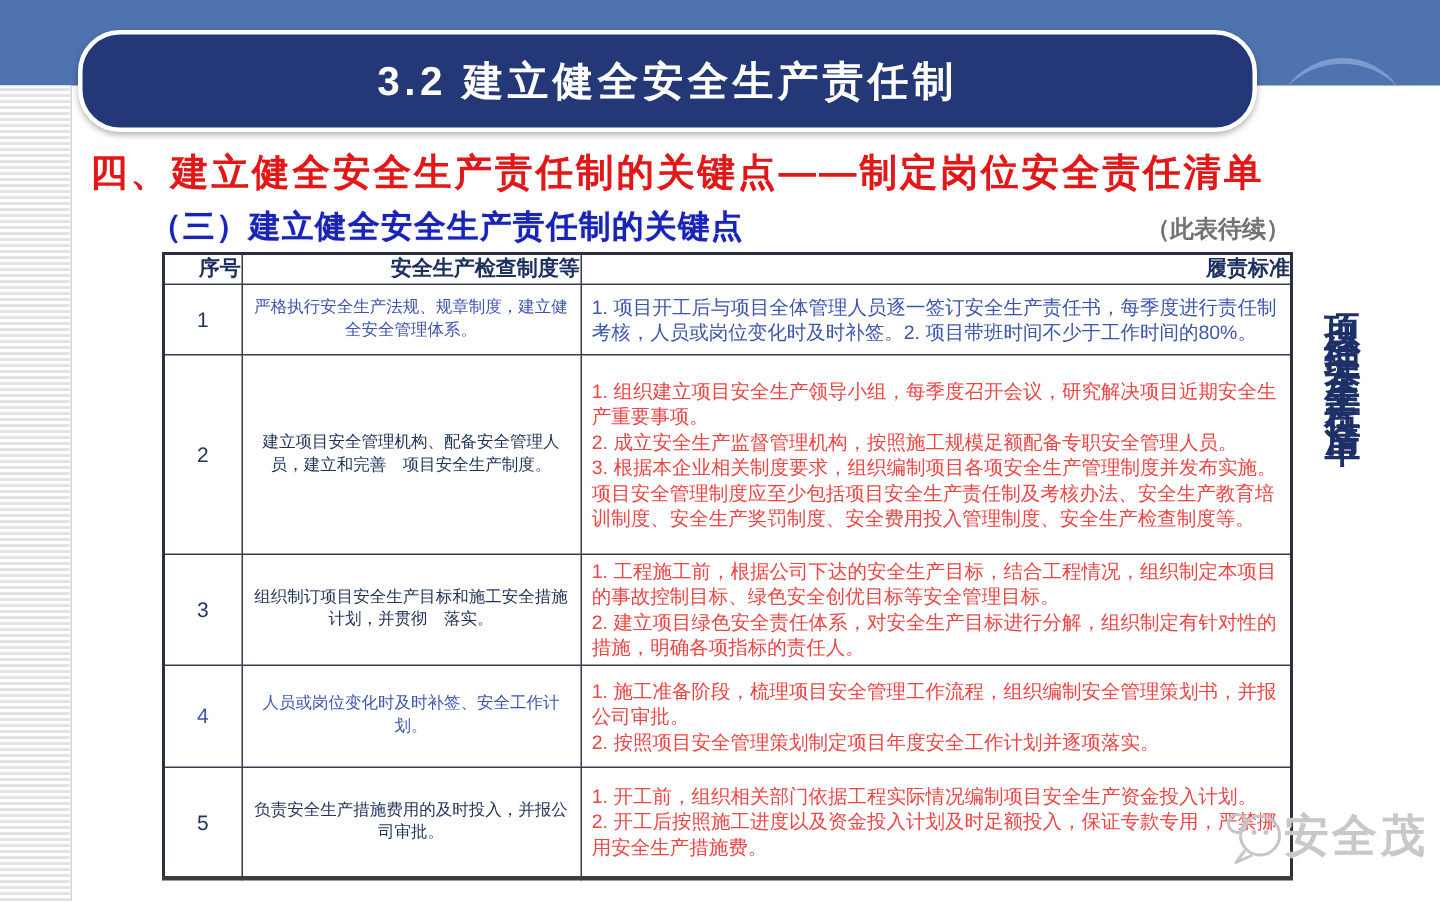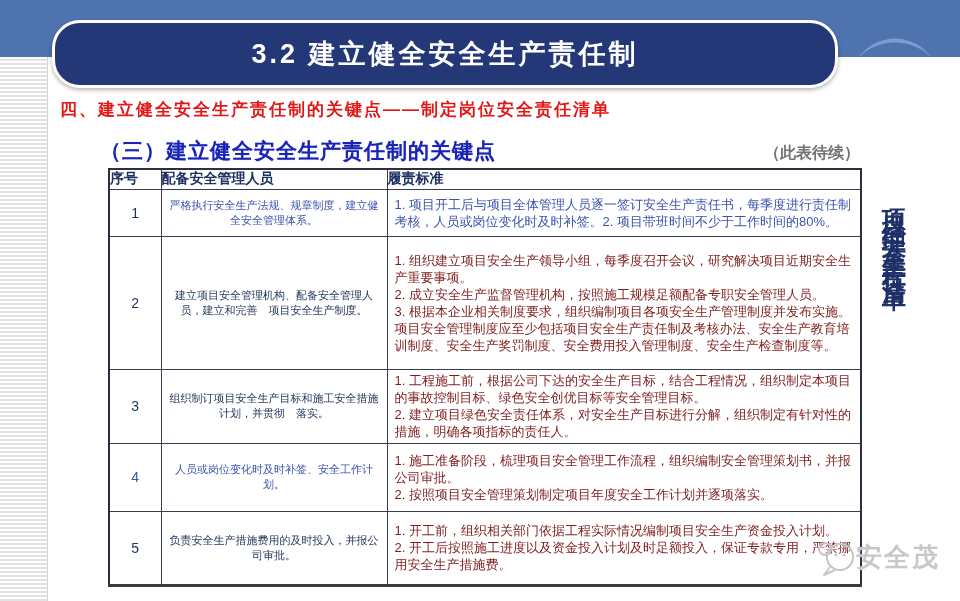--- a/index.html
+++ b/index.html
@@ -16,47 +16,47 @@
     border-right:1px solid #d6d6da;}
 
   
   .title-box{position:absolute;left:52px;top:20px;width:786px;height:68px;
     background:#243877;border:3px solid #ffffff;border-radius:28px;
     box-shadow:0 2px 4px rgba(0,0,0,.3);display:flex;align-items:center;justify-content:center;box-sizing:border-box;}
   .title-box span{color:#ffffff;font-size:27px;font-weight:bold;letter-spacing:3px;}
 
   
   .heading-red{position:absolute;left:60px;top:98px;width:880px;color:#e21818;
-    font-size:17px;font-weight:bold;letter-spacing:2px;white-space:nowrap;}
+    font-size:25px;font-weight:bold;letter-spacing:2px;white-space:nowrap;}
   .subheading{position:absolute;left:100px;top:137px;color:#1b23b4;font-size:21px;
     font-weight:bold;letter-spacing:1px;white-space:nowrap;text-shadow:0 0 1px #9fb4ff;}
   .note{position:absolute;right:100px;top:143px;color:#737373;font-size:16px;font-weight:bold;}
 
   
   table.resp{position:absolute;left:108px;top:168px;width:752px;border-collapse:collapse;
     table-layout:fixed;border:2px solid #2e2e3e;border-bottom:3px solid #3c3c3c;}
   table.resp col.c-no{width:52px;} table.resp col.c-content{width:226px;} table.resp col.c-standard{width:474px;}
   table.resp th,table.resp td{border:1px solid #3b3b4f;box-sizing:border-box;vertical-align:middle;}
-  table.resp th{height:20px;font-size:14px;font-weight:bold;color:#1d3060;text-align:left;padding:0;}
+  table.resp th{height:20px;font-size:14px;font-weight:bold;color:#1d3060;text-align:right;padding:0;}
   td.no{text-align:center;font-size:14px;color:#1e3358;}
   td.content{text-align:center;font-size:11px;line-height:1.35;color:#1e3358;padding:2px 8px;}
-  td.standard{text-align:left;font-size:13px;line-height:17px;color:#7f1d1d;
+  td.standard{text-align:left;font-size:13px;line-height:17px;color:#ef4444;
     padding:2px 7px;white-space:pre-line;}
   tr.h1{height:47px;} tr.h2{height:133px;} tr.h3{height:74px;} tr.h4{height:68px;} tr.h5{height:74px;}
   tr.accent-full td.content, tr.accent-full td.standard{color:#3c55ad;}
   tr.accent-content td.content, tr.accent-content td.no{color:#3c55ad;}
 
   
   .side-caption{position:absolute;left:878px;top:190px;height:380px;
     writing-mode:vertical-rl;text-orientation:upright;
     color:#1d3168;font-size:24px;font-weight:bold;letter-spacing:7px;}
 
   
   .watermark{position:absolute;left:816px;top:535px;display:flex;align-items:center;z-index:5;}
-  .watermark .wm-text{color:#c8c8cb;font-size:26px;letter-spacing:2px;font-weight:bold;
+  .watermark .wm-text{color:#c8c8cb;font-size:30px;letter-spacing:2px;font-weight:bold;
     text-shadow:0 0 1px #ffffff;}
 </style>
 </head>
 <body>
 
 <div class="slide">
 
   <div class="top-bar">
     <svg class="crescent" width="90" height="48" viewBox="0 0 90 48">
       <path d="M8 44 A45 45 0 0 1 82 44 A52 52 0 0 0 8 44 Z" fill="#7e9bd0"></path>
@@ -77,21 +77,21 @@
 
   <table class="resp">
     <colgroup>
         <col class="c-no">
         <col class="c-content">
         <col class="c-standard">
       </colgroup>
     <thead>
       <tr>
         <th>序号</th>
-        <th>配备安全管理人员</th>
+        <th>安全生产检查制度等</th>
         <th>履责标准</th>
       </tr>
     </thead>
     <tbody>
       <tr class="h1 accent-full">
         <td class="no">1</td>
         <td class="content">严格执行安全生产法规、规章制度，建立健全安全管理体系。</td>
         <td class="standard">1. 项目开工后与项目全体管理人员逐一签订安全生产责任书，每季度进行责任制考核，人员或岗位变化时及时补签。2. 项目带班时间不少于工作时间的80%。</td>
       </tr>
       <tr class="h2">

